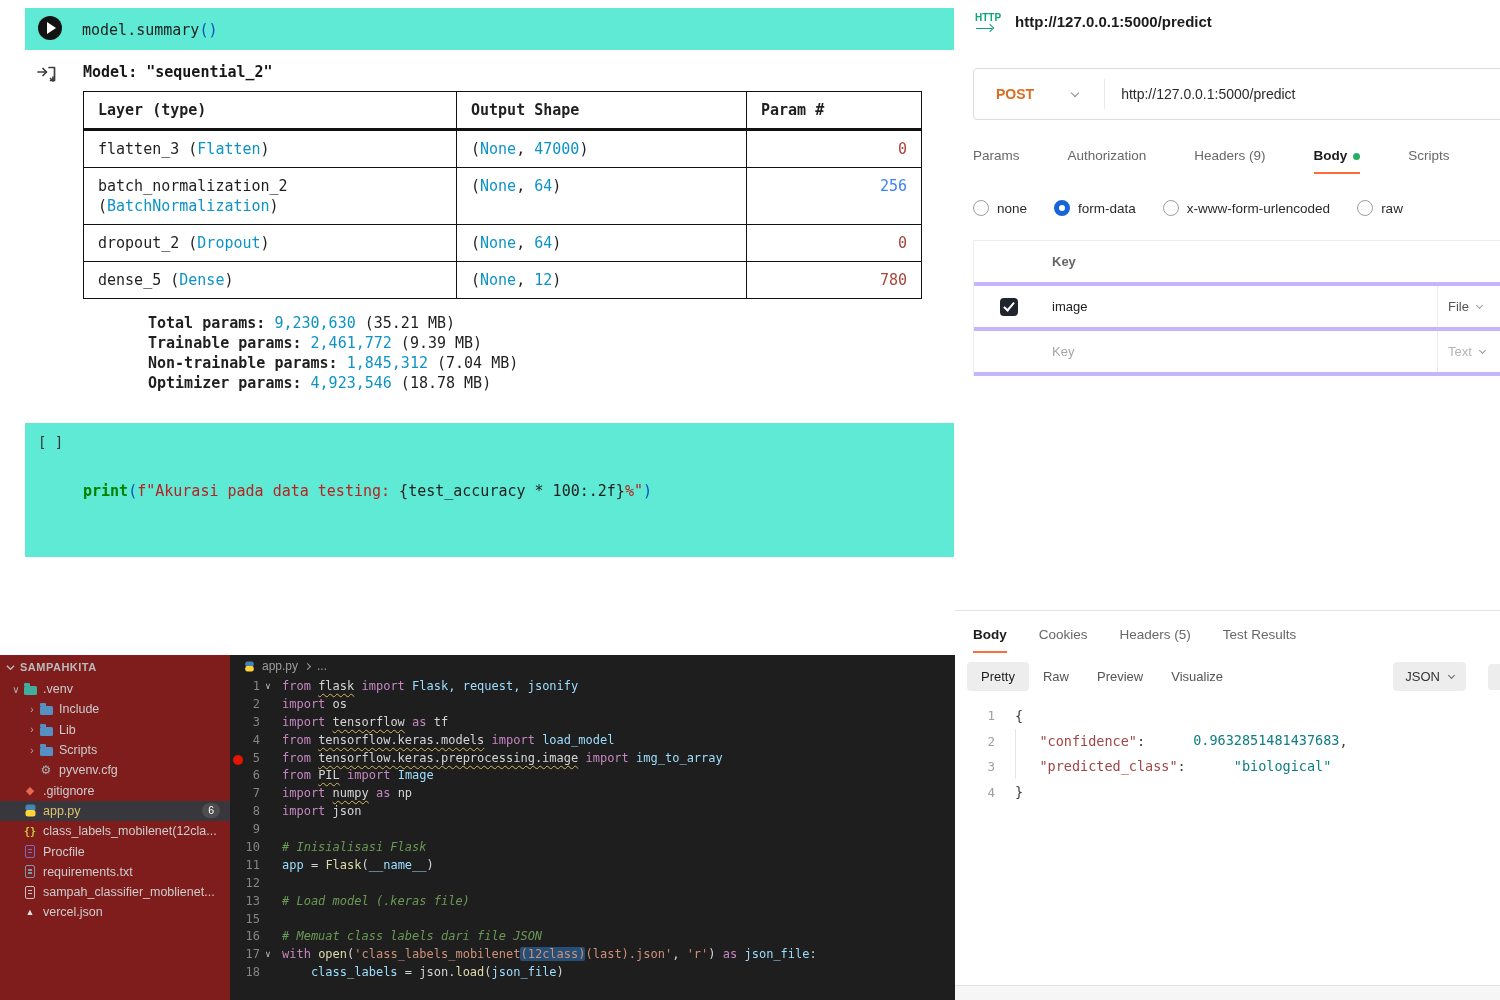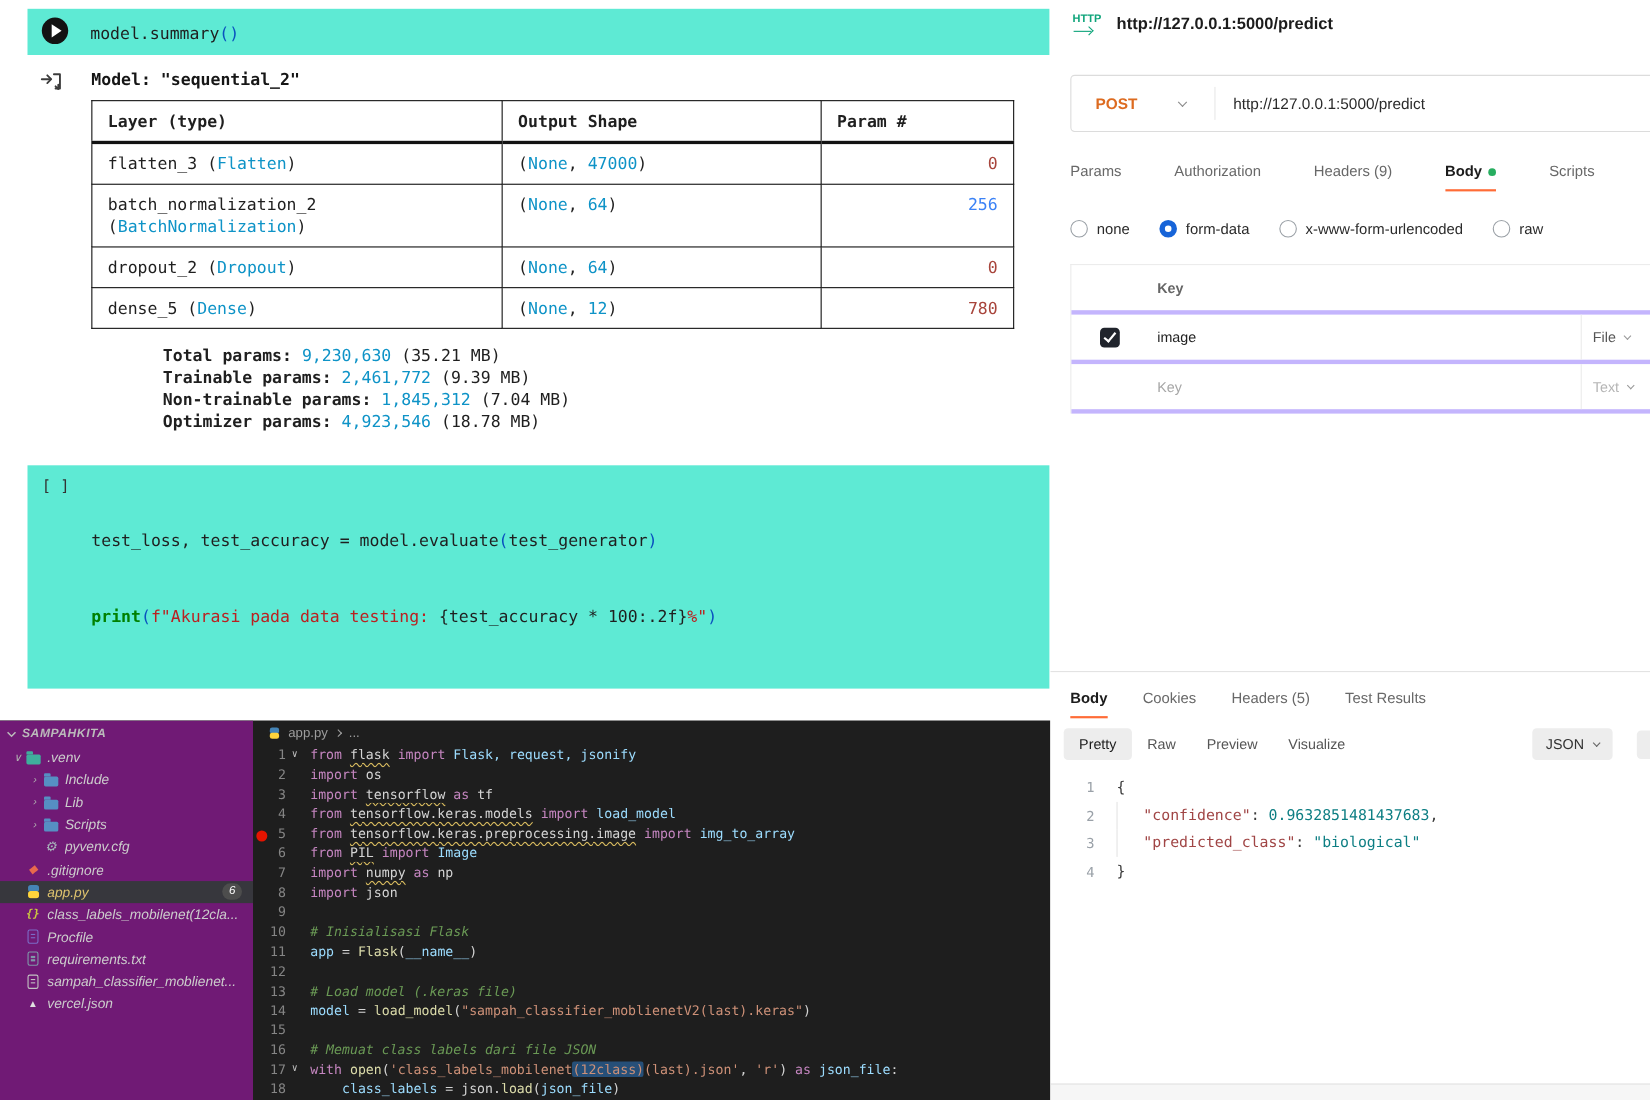--- a/index.html
+++ b/index.html
@@ -29,21 +29,21 @@
   .prompt{font-family:"DejaVu Sans Mono",monospace;font-size:14px;color:#333;width:45px;flex:none;padding-top:3px;}
   
   .nb .tk-npl{color:#1f1f1f;}
   .nb .tk-cy{color:#0e93c7;}
   .nb .tk-brk{color:#0a52bf;}
   .nb .tk-str{color:#ba2121;}
   .nb .tk-kwg{color:#008000;font-weight:700;}
 
   
   .vsc{position:absolute;left:0;top:655px;width:955px;height:345px;background:#1e1e1e;display:flex;overflow:hidden;}
-  .vsc-side{width:230px;background:#701a75;flex:none;color:#cccccc;font-size:12.5px;overflow:hidden;font-style:italic;}
+  .vsc-side{width:230px;background:#7f1d1d;flex:none;color:#cccccc;font-size:12.5px;overflow:hidden;}
   .side-title{height:24px;display:flex;align-items:center;padding-left:6px;font-size:11px;font-weight:700;letter-spacing:0.5px;color:#bbbbbb;gap:5px;cursor:pointer;}
   .titem{height:20.3px;display:flex;align-items:center;cursor:pointer;white-space:nowrap;}
   .titem.sel{background:#37373d;}
   .chev{width:12px;flex:none;color:#b0b0b0;font-size:10px;text-align:center;}
   .ticon{width:16px;height:16px;margin-right:5px;flex:none;display:flex;align-items:center;justify-content:center;}
   .tlabel{overflow:hidden;text-overflow:ellipsis;}
   .badge{margin-left:auto;margin-right:10px;background:#4d4d4d;color:#fff;border-radius:9px;padding:0 6px;font-size:10.5px;height:15px;line-height:15px;flex:none;}
   .icon-folder{display:inline-block;width:13px;height:9px;background:currentColor;border-radius:1.5px;position:relative;margin-top:3px;}
   .icon-folder::before{content:"";position:absolute;top:-3px;left:0;width:6px;height:3px;background:currentColor;border-radius:1px 1px 0 0;}
   .icon-doc{display:inline-block;width:10px;height:13px;border:1.3px solid currentColor;border-radius:2px;position:relative;}
@@ -106,21 +106,21 @@
   .vtab.active{background:#ededed;color:#1c1c1c;}
   .json-pill{background:#ededed;border-radius:4px;padding:7px 12px;display:flex;align-items:center;gap:9px;color:#333;margin-left:auto;margin-right:34px;cursor:pointer;}
   .json-pill .cssChev{margin-left:0;width:5px;height:5px;border-color:#666;}
   .clip-icon{position:absolute;right:-14px;top:2px;width:26px;height:26px;background:#ededed;border-radius:4px;}
   .resp-code{margin-top:12px;font-family:"DejaVu Sans Mono",monospace;font-size:13.5px;color:#3c3c3c;}
   .rline{display:flex;height:25.5px;align-items:center;}
   .rnum{width:60px;text-align:right;color:#9aa1a8;font-size:12.5px;flex:none;padding-right:20px;}
   .rcode{white-space:pre;}
   .rline.ind .rcode::before{content:"";display:inline-block;width:1px;height:25px;background:#e4e4e4;vertical-align:middle;margin-right:-1px;}
   .resp .tk-pkey{color:#a04545;}
-  .resp .tk-pnum,.resp .tk-pstr{color:#0d7e83;}
+  .resp .tk-pnum,.resp .tk-pstr{color:#0d7e83;margin-left:40px;}
   .resp .tk-ppl{color:#3c3c3c;}
   .bottom-strip{position:absolute;left:955px;top:985px;width:545px;height:15px;background:#f6f6f6;border-top:1px solid #e2e2e2;}
 </style>
 </head>
 <body>
 
 <div class="nb">
 
   <div class="nb-cell">
     <div class="play"></div>
@@ -175,21 +175,20 @@
         <div><span class="tb">Trainable params: </span><span class="tcy">2,461,772</span><span> (9.39 MB)</span></div>
         <div><span class="tb">Non-trainable params: </span><span class="tcy">1,845,312</span><span> (7.04 MB)</span></div>
         <div><span class="tb">Optimizer params: </span><span class="tcy">4,923,546</span><span> (18.78 MB)</span></div>
       </div>
     </div>
   </div>
 
   <div class="nb-cell nb-cell2">
     <div class="prompt">[ ]</div>
     <div class="cell-code" style="margin-left:0;">
-      <div><span class="tk tk-npl">test_loss, test_accuracy = model.evaluate</span><span class="tk tk-brk">(</span><span class="tk tk-npl">test_generator</span><span class="tk tk-brk">)</span></div>
       <div><span class="tk tk-kwg">print</span><span class="tk tk-brk">(</span><span class="tk tk-str">f</span><span class="tk tk-str">"Akurasi pada data testing: </span><span class="tk tk-npl">{</span><span class="tk tk-npl">test_accuracy * 100:.2f</span><span class="tk tk-npl">}</span><span class="tk tk-str">%"</span><span class="tk tk-brk">)</span></div>
     </div>
   </div>
 
 </div>
 
 <div class="vsc">
   <div class="vsc-side">
     <div class="side-title">
       <svg width="9" height="9" viewBox="0 0 10 10">
@@ -383,27 +382,20 @@
             <span class="fold"></span>
           </div>
           <div class="ecode"></div>
         </div>
         <div class="eline">
           <div class="gut">
             <span class="lnum">13</span>
             <span class="fold"></span>
           </div>
           <div class="ecode"><span class="tk tk-cm"># Load model (.keras file)</span></div>
-        </div>
-        <div class="eline">
-          <div class="gut">
-            <span class="lnum">14</span>
-            <span class="fold"></span>
-          </div>
-          <div class="ecode"><span class="tk tk-id">model</span><span class="tk tk-pl"> = </span><span class="tk tk-fn">load_model</span><span class="tk tk-pl">(</span><span class="tk tk-str">"sampah_classifier_moblienetV2(last).keras"</span><span class="tk tk-pl">)</span></div>
         </div>
         <div class="eline">
           <div class="gut">
             <span class="lnum">15</span>
             <span class="fold"></span>
           </div>
           <div class="ecode"></div>
         </div>
         <div class="eline">
           <div class="gut">

